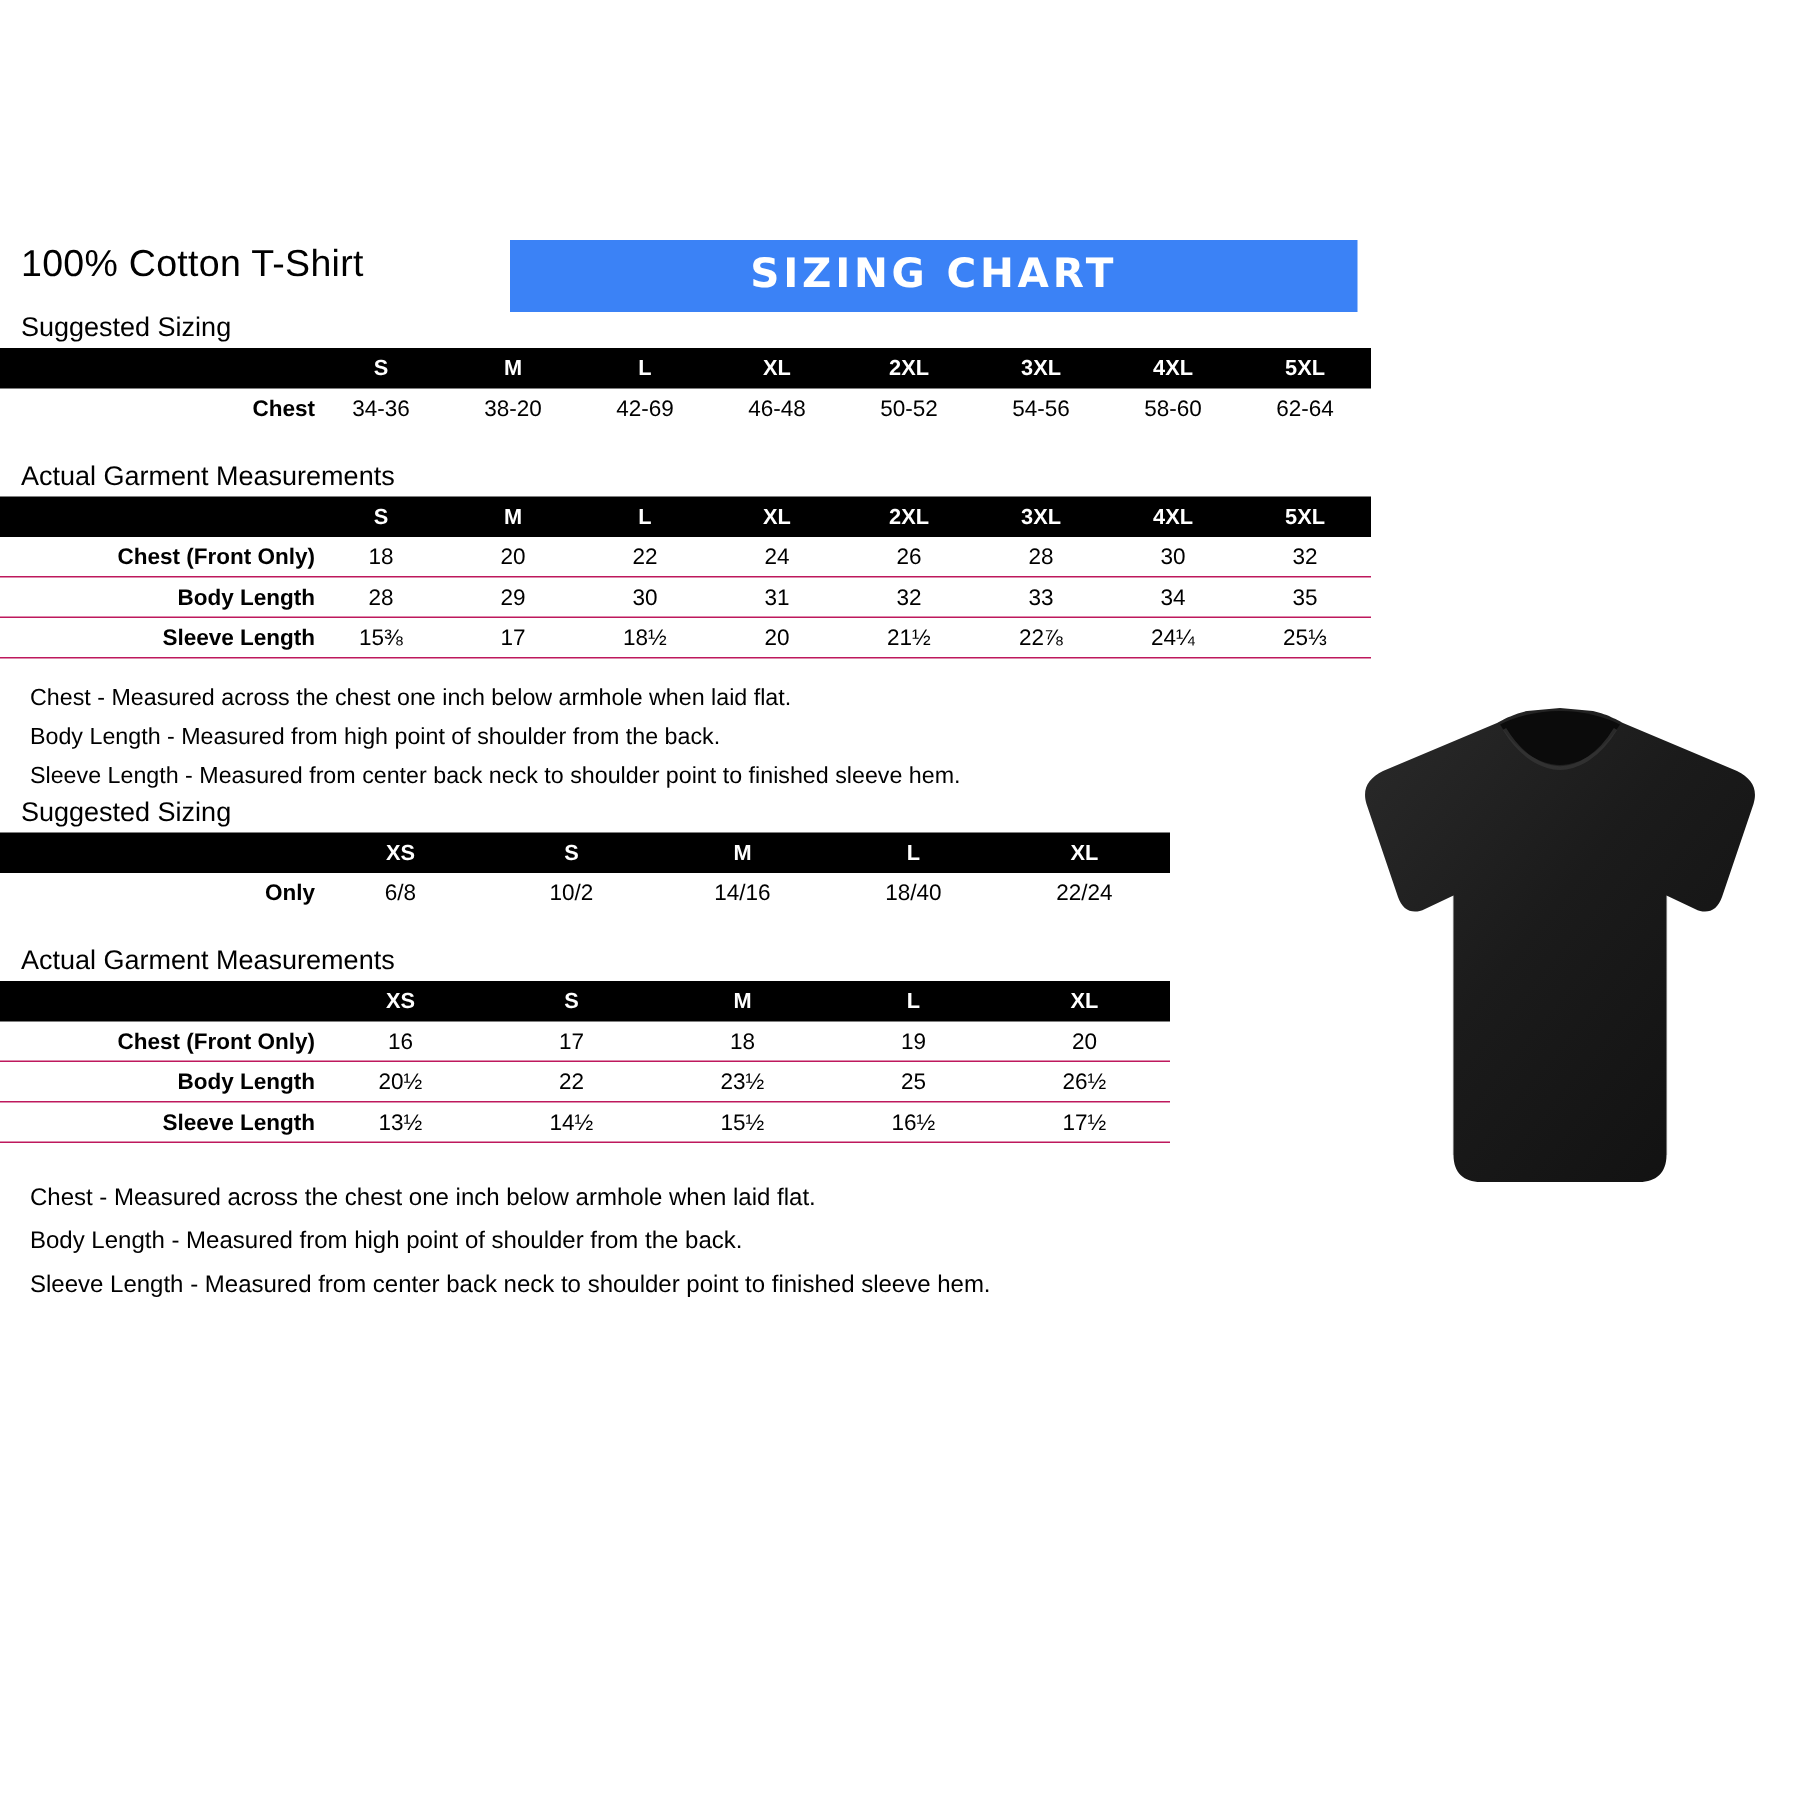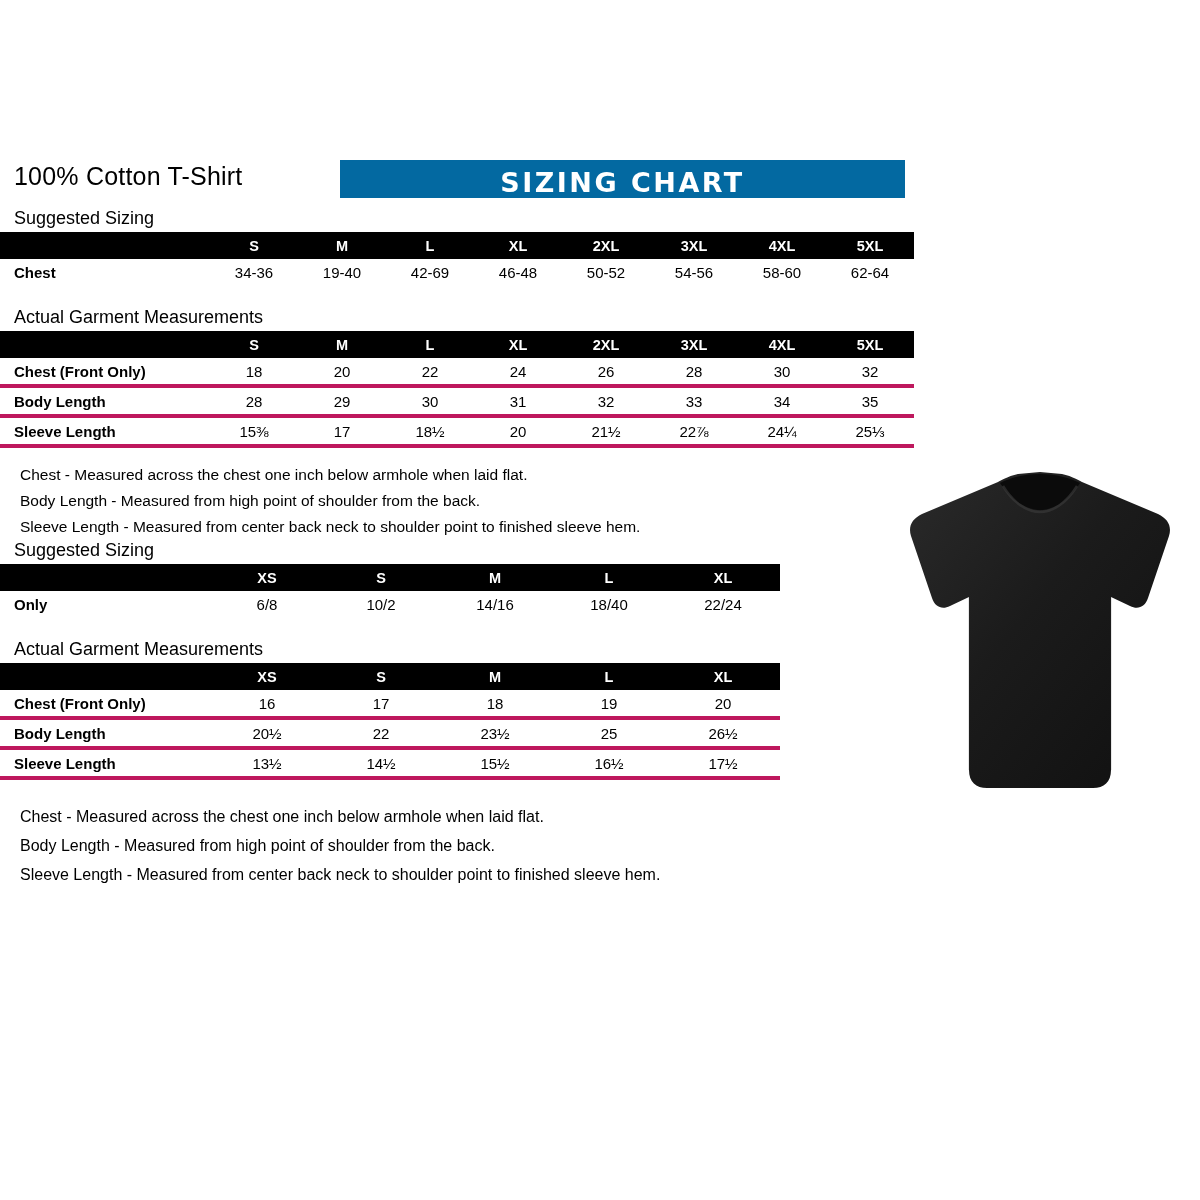--- a/index.html
+++ b/index.html
@@ -42,22 +42,22 @@
     font-size: 25px;
     font-weight: 400;
     letter-spacing: 0.2px;
     white-space: nowrap;
   }
   .banner {
     position: absolute;
     left: 340px;
     top: 0px;
     width: 565px;
-    height: 38px;
-    background: #0369a1;
+    height: 48px;
+    background: #3b82f6;
   }
   .banner-text {
     position: absolute;
     left: 0;
     top: 0;
     width: 565px;
     height: 46px;
     line-height: 46px;
     text-align: center;
     color: #ffffff;
@@ -96,27 +96,27 @@
     font-size: 14.5px;
     text-align: center;
     height: 27px;
   }
   table.sz thead th.lead {
     text-align: left;
     padding-left: 14px;
   }
   table.sz tbody td {
     text-align: center;
-    border-bottom: 4px solid #be185d;
+    border-bottom: 1px solid #be185d;
   }
   table.sz tbody tr:first-child td {
     border-top: none;
   }
   table.sz tbody td.lead {
-    text-align: left;
+    text-align: right;
     padding-left: 14px;
     font-weight: bold;
   }
   table.sz.suggested tbody td.lead {
     font-weight: bold;
   }
   table.sz.suggested tbody td {
     border-bottom: none;
   }
 
@@ -197,21 +197,21 @@
           <th>2XL</th>
           <th>3XL</th>
           <th>4XL</th>
           <th>5XL</th>
         </tr>
       </thead>
       <tbody>
         <tr>
           <td class="lead">Chest</td>
           <td>34-36</td>
-          <td>19-40</td>
+          <td>38-20</td>
           <td>42-69</td>
           <td>46-48</td>
           <td>50-52</td>
           <td>54-56</td>
           <td>58-60</td>
           <td>62-64</td>
         </tr>
       </tbody>
     </table>
 

